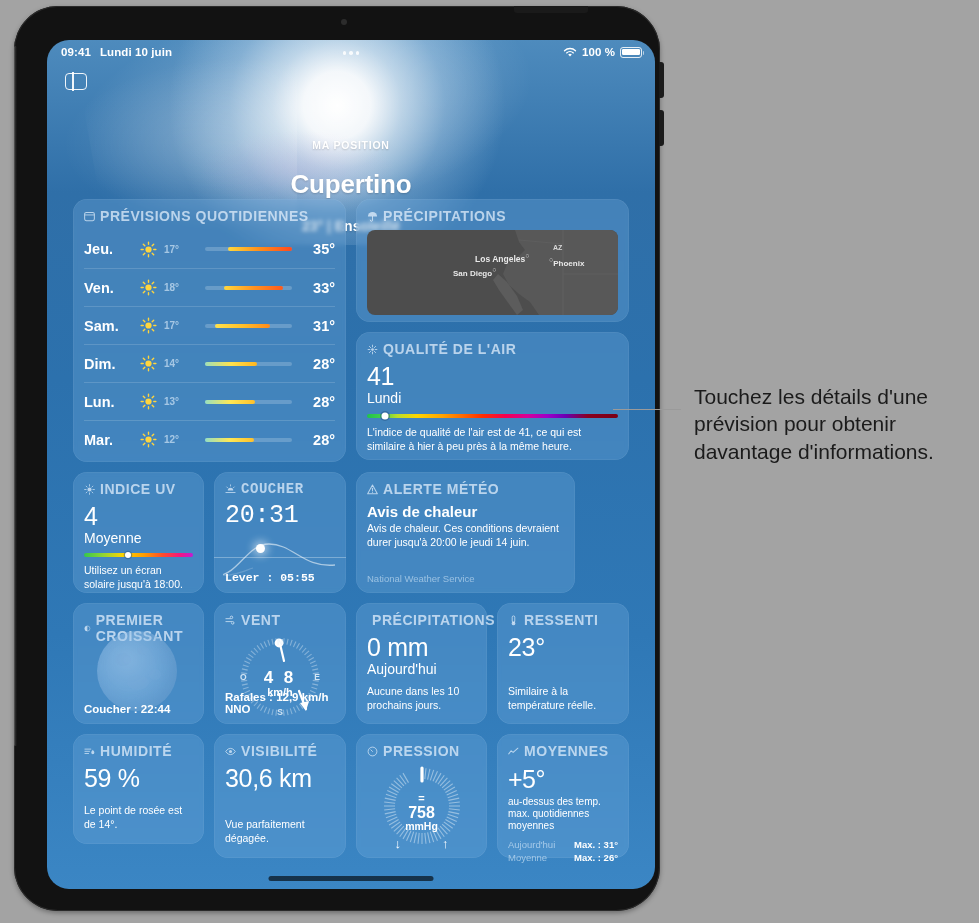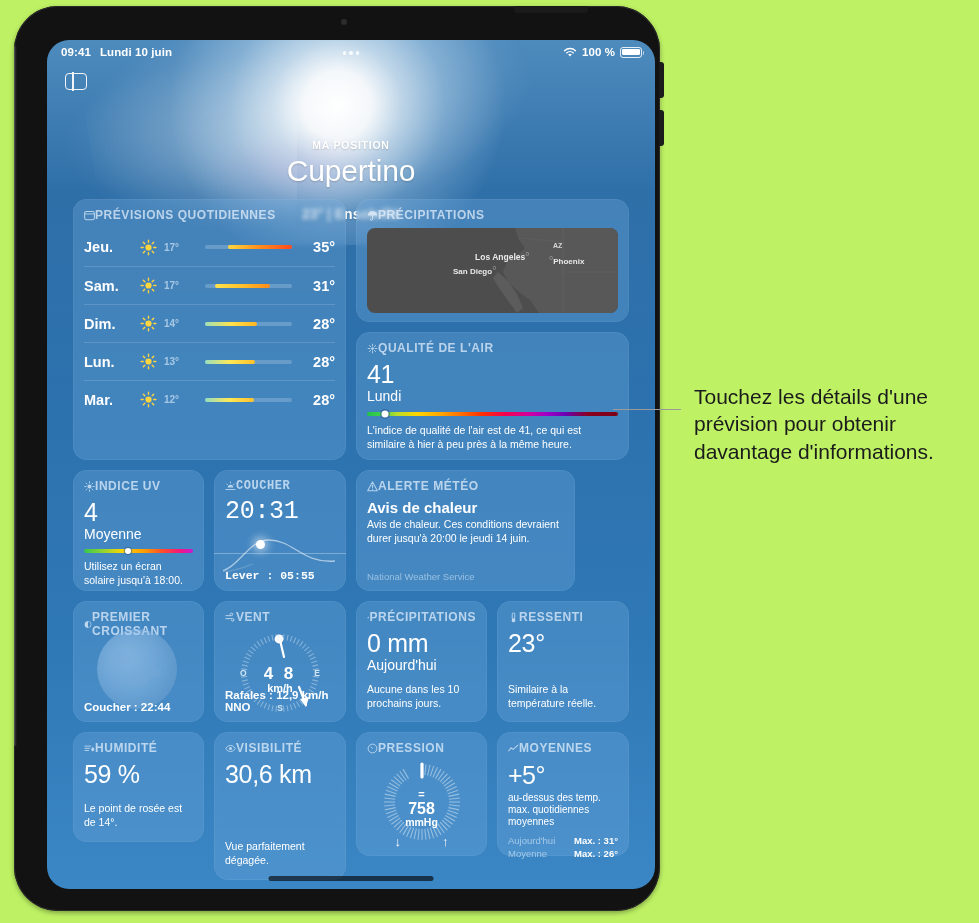--- a/index.html
+++ b/index.html
@@ -2,21 +2,21 @@
 <html><head>
 <meta charset="utf-8">
 <style>
   * { box-sizing: border-box; margin: 0; padding: 0; }
   html, body {
     width: 979px; height: 923px;
     background: #ffffff;
     font-family: "Liberation Sans", sans-serif;
     overflow: hidden;
   }
-  .page { position: relative; width: 979px; height: 923px; background: #bef264; }
+  .page { position: relative; width: 979px; height: 923px; background: #a3a3a3; }
 
   
   .device {
     position: absolute; left: 14px; top: 6px;
     width: 646px; height: 905px;
     background: #121212;
     border-radius: 44px;
     box-shadow: 0 2px 5px rgba(0,0,0,.35), inset 0 0 0 1px #2a2a2a;
   }
   .device::before {       
@@ -83,40 +83,40 @@
     position:absolute; left: 18px; top: 33px; width: 22px; height: 17px;
     border: 1.6px solid rgba(255,255,255,.92); border-radius: 4px;
   }
   .sidebar-toggle::before {
     content:""; position:absolute; left: 6px; top: -1.6px; bottom:-1.6px; width:1.6px; background: rgba(255,255,255,.92);
   }
 
   
   .hero { position:absolute; left:0; right:0; top: 99px; text-align:center; color:#fff; text-shadow: 0 1px 2px rgba(0,0,0,.18); }
   .hero .loc-label { font-size: 10.5px; font-weight:700; letter-spacing:.75px; }
-  .hero .city { font-size: 30px; font-weight:400; letter-spacing:-.2px; margin-top: 3px; }
+  .hero .city { font-size: 26px; font-weight:700; letter-spacing:-.2px; margin-top: 18px; }
   .hero .cond { font-size: 14px; font-weight:600; margin-top: 18px; }
 
   
   .grid {
     position:absolute; left: 26px; top: 159px; width: 556px;
   }
   .row { display:flex; gap: 10px; margin-bottom: 10px; }
   .card {
     background: rgba(118,176,226,.30);
     border-radius: 14px;
     padding: 9px 11px 10px 11px;
     color:#fff;
     position:relative;
     backdrop-filter: blur(2px);
     box-shadow: inset 0 0 0 .5px rgba(255,255,255,.10);
   }
   .card-title {
-    display:flex; align-items:center; 
-    font-size: 12px; font-weight:600; letter-spacing:.55px;
+    display:flex; align-items:center; gap:5px;
+    font-size: 14px; font-weight:600; letter-spacing:.55px;
     color: rgba(232,243,253,.72);
     text-transform: uppercase;
     margin-bottom: 6px;
   }
   .card-title svg { display:block; }
   .big { font-size: 25px; font-weight:400; line-height: 1.06; letter-spacing:-.3px; }
   .sub { font-size: 14px; font-weight:400; line-height:1.2; }
   .foot { font-size: 10.5px; line-height:1.32; }
 
   
@@ -193,21 +193,21 @@
   .cmp-e { right: 3px; top: 50%; transform: translateY(-50%); }
   .cmp-o { left: 3px; top: 50%; transform: translateY(-50%); }
   .dial-val { position:absolute; left:50%; top: 34px; transform:translateX(-50%); text-align:center; }
   .dial-val .n { font-size: 17px; font-weight:700; letter-spacing: 3px; }
   .dial-val .u { font-size: 11px; font-weight:600; margin-top:-2px; }
   .c-precip2 { width: 131px; height: 121px; }
   .c-feels { width: 132px; height: 121px; }
 
   
   .c-hum { width: 131px; height: 110px; }
-  .c-vis { width: 132px; height: 148px; }
+  .c-vis { width: 132px; height: 124px; }
   .c-pres { width: 131px; height: 124px; }
   .c-avg { width: 132px; height: 124px; }
   .gauge { position:relative; width: 82px; height: 82px; margin: 2px auto 0; }
   .gauge .val { position:absolute; left:50%; top: 29px; transform:translateX(-50%); text-align:center; }
   .gauge .val .eq { font-size: 11px; font-weight:700; line-height:.9; }
   .gauge .val .n { font-size: 16px; font-weight:600; }
   .gauge .val .u { font-size: 10.5px; font-weight:600; margin-top:-2px; }
   .pres-arrows { position:absolute; left: 0; right: 0; bottom: 7px; display:flex; justify-content:space-around; padding: 0 18px; font-size: 13px; }
   .avg-big { font-size: 25px; font-weight:400; letter-spacing:-.5px; }
   .avg-desc { font-size: 10px; line-height:1.22; margin-top: 2px; }
@@ -300,20 +300,36 @@
                       <g stroke="#ffd53d" stroke-width="1.5" stroke-linecap="round">
                         <path d="M9 1.2v2.2M9 14.6v2.2M1.2 9h2.2M14.6 9h2.2M3.5 3.5l1.6 1.6M12.9 12.9l1.6 1.6M14.5 3.5l-1.6 1.6M5.1 12.9l-1.6 1.6"></path>
                       </g>
                     </svg>
                   </div>
                   <div class="lo">17°</div>
                   <div class="bar">
                     <span style="left:26%;width:74%;background:linear-gradient(to right,#ffd83d,#ff8c1a,#ff4a1f)"></span>
                   </div>
                   <div class="hi">35°</div>
+                </div>
+                <div class="frow">
+                  <div class="day">Ven.</div>
+                  <div class="ico">
+                    <svg width="17" height="17" viewBox="0 0 18 18">
+                      <circle cx="9" cy="9" r="3.3" fill="#ffd53d"></circle>
+                      <g stroke="#ffd53d" stroke-width="1.5" stroke-linecap="round">
+                        <path d="M9 1.2v2.2M9 14.6v2.2M1.2 9h2.2M14.6 9h2.2M3.5 3.5l1.6 1.6M12.9 12.9l1.6 1.6M14.5 3.5l-1.6 1.6M5.1 12.9l-1.6 1.6"></path>
+                      </g>
+                    </svg>
+                  </div>
+                  <div class="lo">18°</div>
+                  <div class="bar">
+                    <span style="left:22%;width:68%;background:linear-gradient(to right,#ffd83d,#ff9320,#ff5a1c)"></span>
+                  </div>
+                  <div class="hi">33°</div>
                 </div>
                 <div class="frow">
                   <div class="day">Sam.</div>
                   <div class="ico">
                     <svg width="17" height="17" viewBox="0 0 18 18">
                       <circle cx="9" cy="9" r="3.3" fill="#ffd53d"></circle>
                       <g stroke="#ffd53d" stroke-width="1.5" stroke-linecap="round">
                         <path d="M9 1.2v2.2M9 14.6v2.2M1.2 9h2.2M14.6 9h2.2M3.5 3.5l1.6 1.6M12.9 12.9l1.6 1.6M14.5 3.5l-1.6 1.6M5.1 12.9l-1.6 1.6"></path>
                       </g>
                     </svg>

